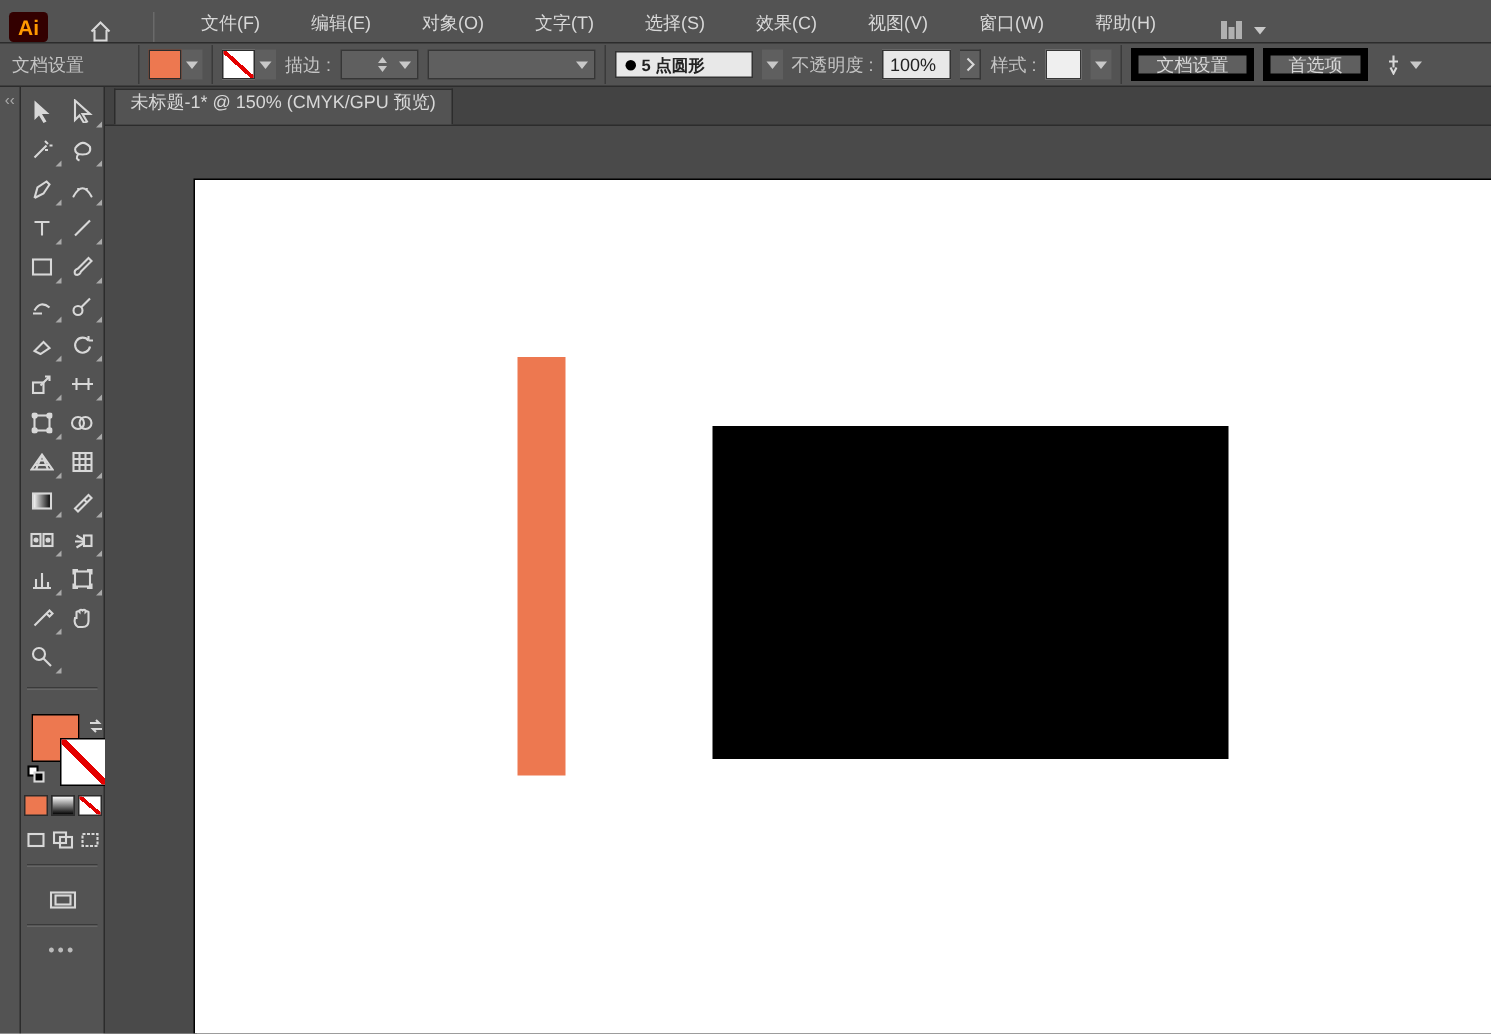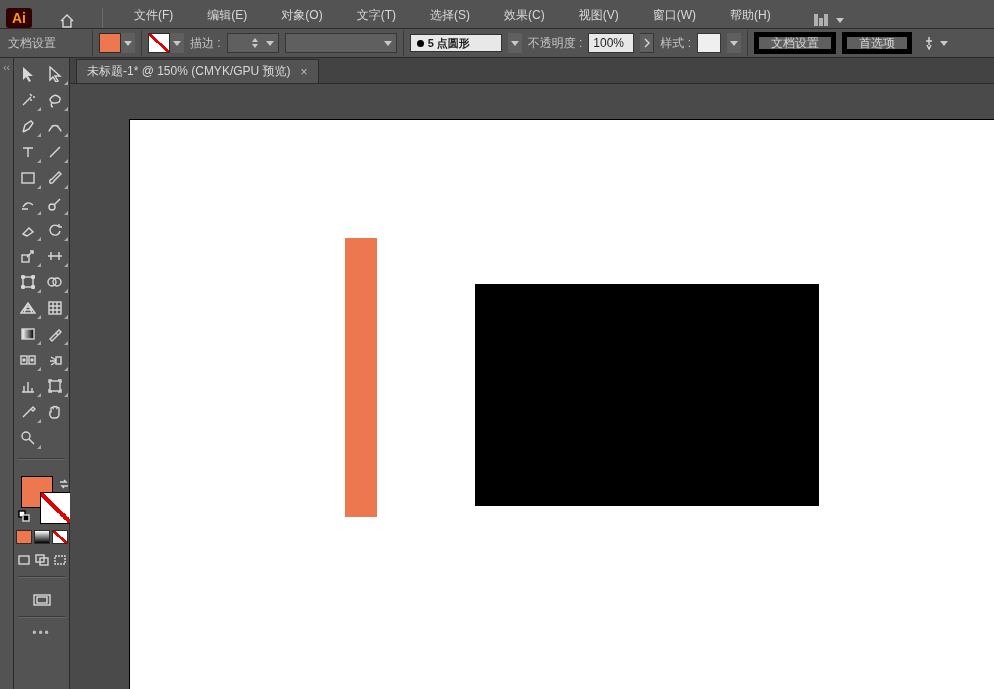--- a/index.html
+++ b/index.html
@@ -179,20 +179,21 @@
     background:#434343;
     display:flex; align-items:flex-end;
     border-bottom:1px solid #2c2c2c;
   }
   .doctab {
     height:24px; background:#535353; color:#d8d8d8;
     display:flex; align-items:center; padding:0 10px; gap:10px;
     border:1px solid #2c2c2c; border-bottom:none;
     font-size:12px;
     margin-left:6px;
+    flex-direction:column;
   }
   .doctab .close{ color:#bcbcbc; font-size:12px;}
 
   .canvas-wrap{
     flex:1; position:relative; overflow:hidden; background:#4a4a4a;
   }
   .artboard{
     position:absolute; left:60px; top:36px; right:-2px; bottom:-2px;
     background:#fff;
     box-shadow:-1px -1px 0 #000;

